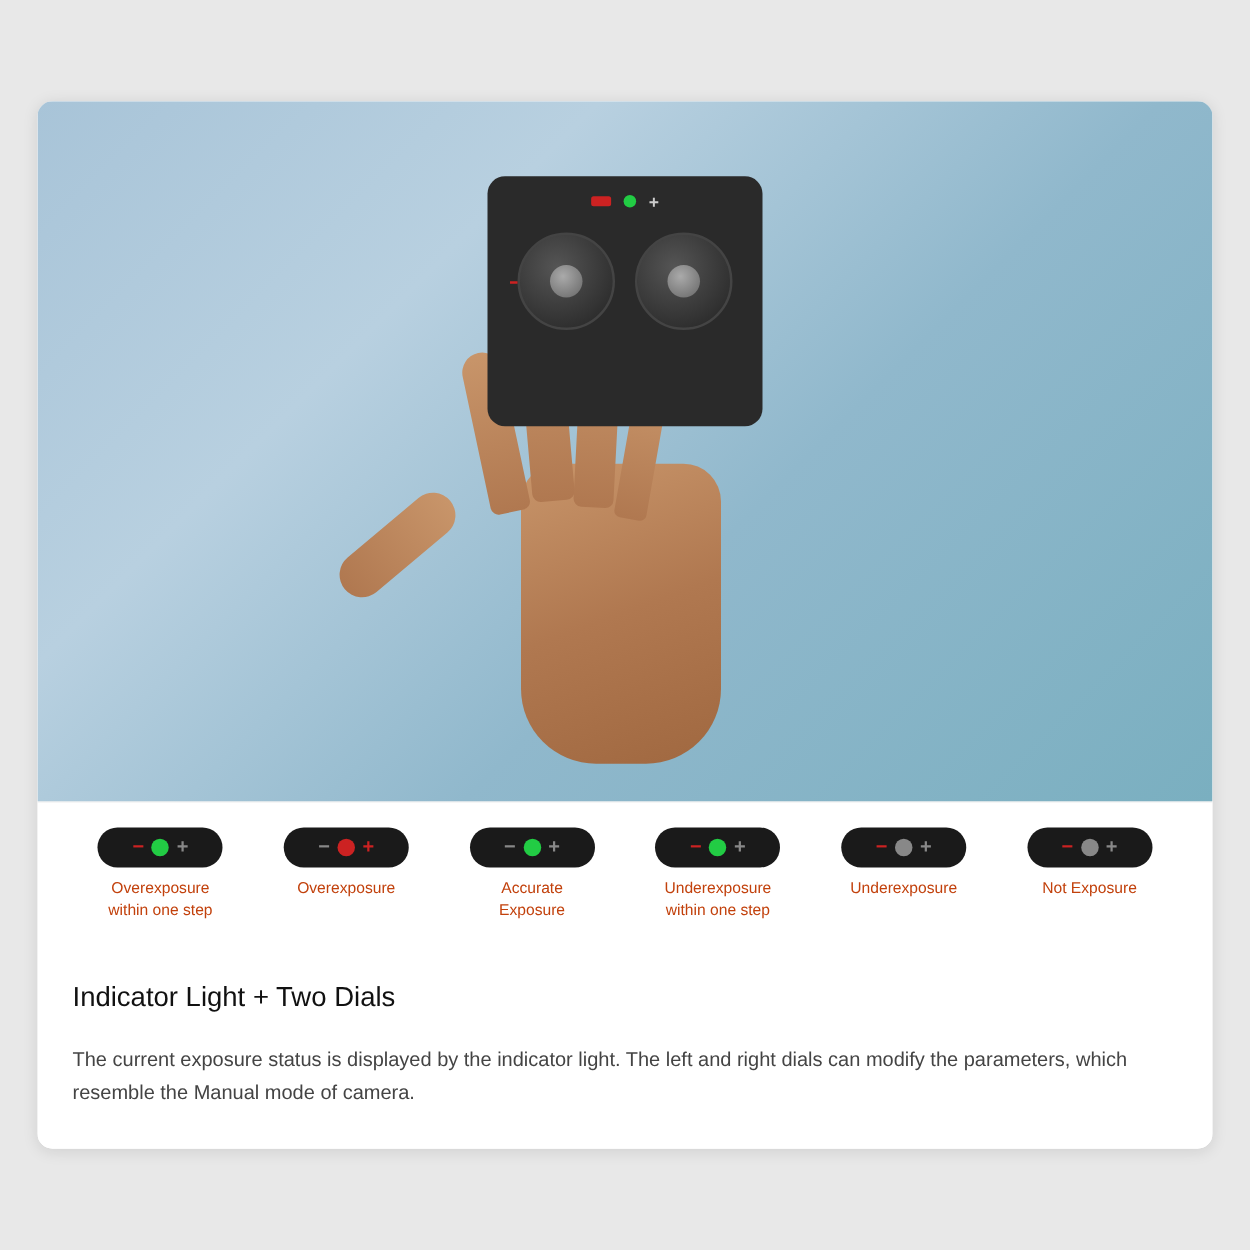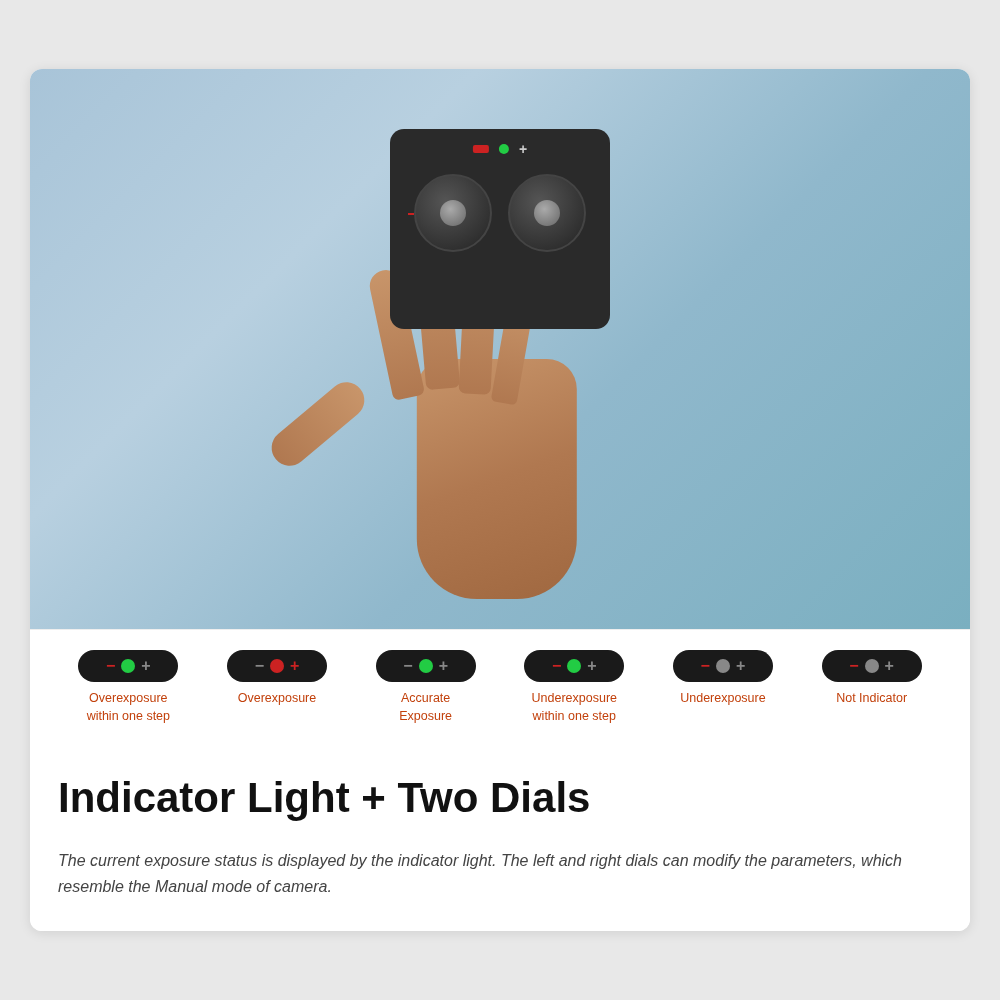--- a/index.html
+++ b/index.html
@@ -251,32 +251,31 @@
       line-height: 1.4;
     }
 
     
     .text-section {
       padding: 24px 28px 30px;
       background: #fff;
     }
 
     .main-title {
-      font-size: 42px;
-      font-weight: 700;
+      font-size: 22px;
+      font-weight: 400;
       color: #111;
       margin-bottom: 24px;
       line-height: 1.2;
     }
 
     .main-description {
       font-size: 16px;
       color: #444;
       line-height: 1.65;
-      font-style: italic;
     }
   </style>
 </head>
 <body>
 
 <div class="card">
 
   <div class="photo-section">
     <div class="hand-device-container">
 
@@ -354,21 +353,21 @@
         </div>
         <span class="led-label">Underexposure</span>
       </div>
 
       <div class="indicator-item">
         <div class="led-badge">
           <span class="led-minus" style="color:#cc2222;">−</span>
           <div class="led-dot" style="background:#888888;"></div>
           <span class="led-plus" style="color:#888888;">+</span>
         </div>
-        <span class="led-label">Not Indicator</span>
+        <span class="led-label">Not Exposure</span>
       </div>
 
     </div>
   </div>
 
   <div class="text-section">
     <h1 class="main-title">Indicator Light + Two Dials</h1>
     <p class="main-description">The current exposure status is displayed by the indicator light. The left and right dials can modify the parameters, which resemble the Manual mode of camera.</p>
   </div>
 

